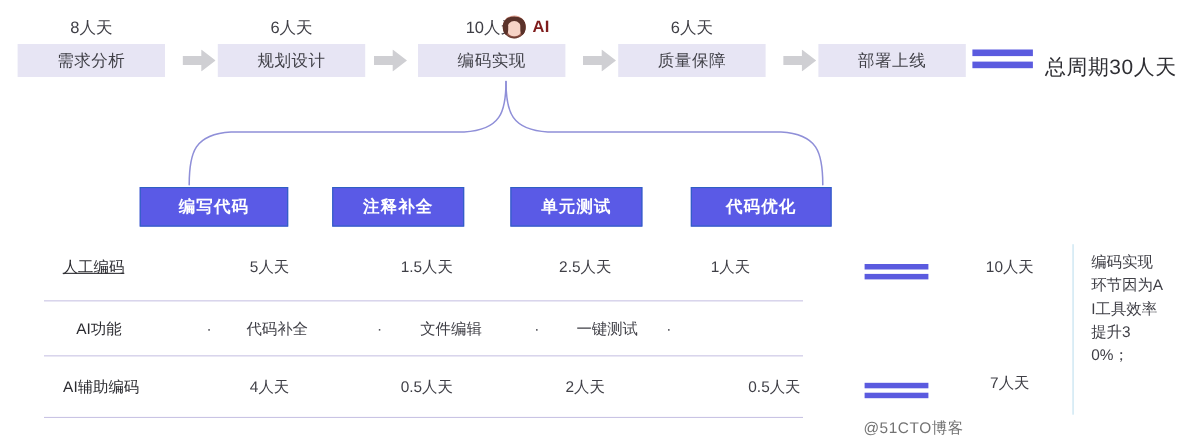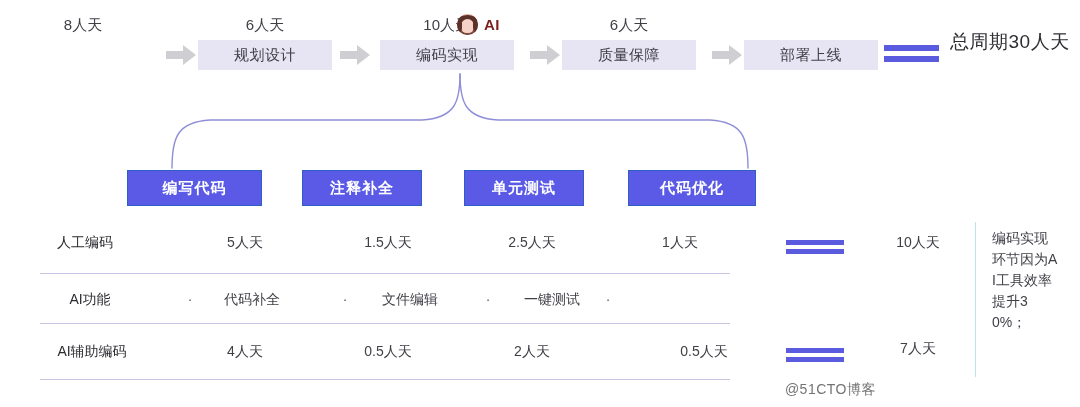--- a/index.html
+++ b/index.html
@@ -125,20 +125,21 @@
     font-size:14px;color:#737373;letter-spacing:.5px;
     user-select:none;
   }
 </style>
 </head>
 <body>
 
 <div class="stage">
 
   <div class="flow-days" style="left:16px;top:16px;width:134px;">8人天</div>
+  <div class="flow-box" style="left:16px;top:40px;width:134px;">需求分析</div>
 
   <div class="flow-arrow" style="left:166px;top:45px;">
     <svg width="30" height="20" viewBox="0 0 30 20">
         <path d="M0 6 H17 V0 L30 10 L17 20 V14 H0 Z" fill="#cfcfd3"></path>
       </svg>
   </div>
 
   <div class="flow-days" style="left:198px;top:16px;width:134px;">6人天</div>
   <div class="flow-box" style="left:198px;top:40px;width:134px;">规划设计</div>
 
@@ -172,39 +173,39 @@
         <path d="M0 6 H17 V0 L30 10 L17 20 V14 H0 Z" fill="#cfcfd3"></path>
       </svg>
   </div>
 
   <div class="flow-box" style="left:744px;top:40px;width:134px;">部署上线</div>
 
   <div class="eq" style="left:884px;top:45px;width:55px;">
     <i></i>
       <i></i>
   </div>
-  <div class="total-label" style="left:950px;top:29px;">总周期30人天</div>
+  <div class="total-label" style="left:950px;top:48px;">总周期30人天</div>
 
   <div class="brace">
     <svg width="620" height="100" viewBox="0 0 620 100" fill="none">
       <path d="M310 2 C310 30 305 46 272 48 L60 48 C27 50 22 66 22 96" stroke="#8f8fd8" stroke-width="1.4" fill="none" stroke-linecap="round"></path>
       <path d="M310 2 C310 30 315 46 348 48 L560 48 C593 50 598 66 598 96" stroke="#8f8fd8" stroke-width="1.4" fill="none" stroke-linecap="round"></path>
     </svg>
   </div>
 
   <div class="feat" style="left:127px;top:170px;width:133px;">编写代码</div>
   <div class="feat" style="left:302px;top:170px;width:118px;">注释补全</div>
   <div class="feat" style="left:464px;top:170px;width:118px;">单元测试</div>
   <div class="feat" style="left:628px;top:170px;width:126px;">代码优化</div>
 
-  <div class="cell bold" style="left:85px;top:234px;">人工编码</div>
+  <div class="cell bold" style="left:85px;top:234px;text-decoration:underline;">人工编码</div>
   <div class="cell" style="left:245px;top:234px;">5人天</div>
   <div class="cell" style="left:388px;top:234px;">1.5人天</div>
   <div class="cell" style="left:532px;top:234px;">2.5人天</div>
-  <div class="cell" style="left:680px;top:234px;">1人天</div>
+  <div class="cell" style="left:664px;top:234px;">1人天</div>
   <div class="eq small" style="left:786px;top:240px;width:58px;">
       <i></i>
       <i></i>
     </div>
   <div class="cell" style="left:918px;top:234px;">10人天</div>
 
   <div class="hline" style="left:40px;top:273px;width:690px;"></div>
 
   <div class="cell bold" style="left:90px;top:291px;">AI功能</div>
   <div class="bullet" style="left:190px;top:291px;">·</div>

